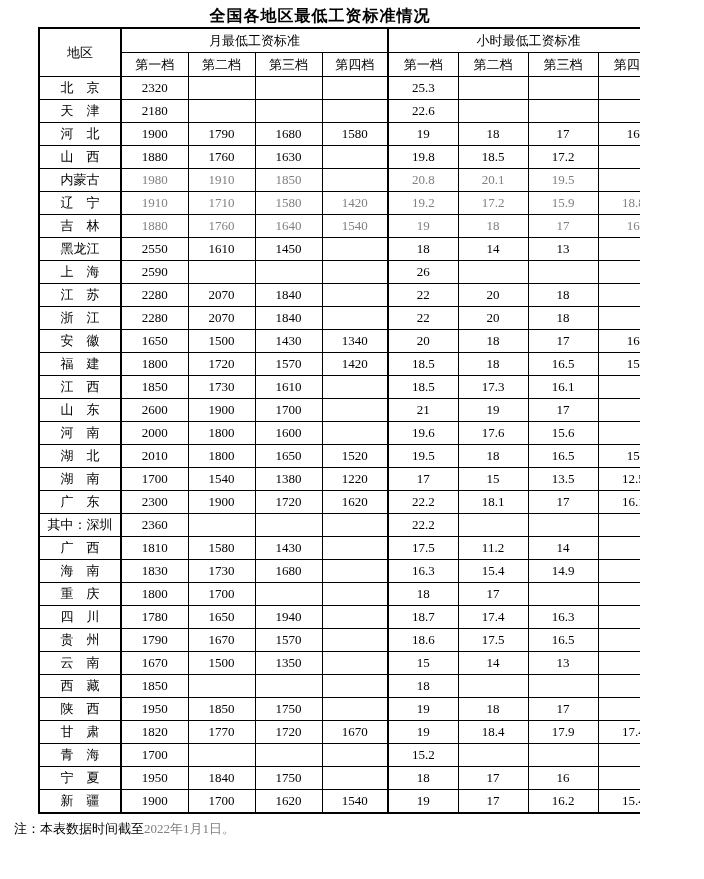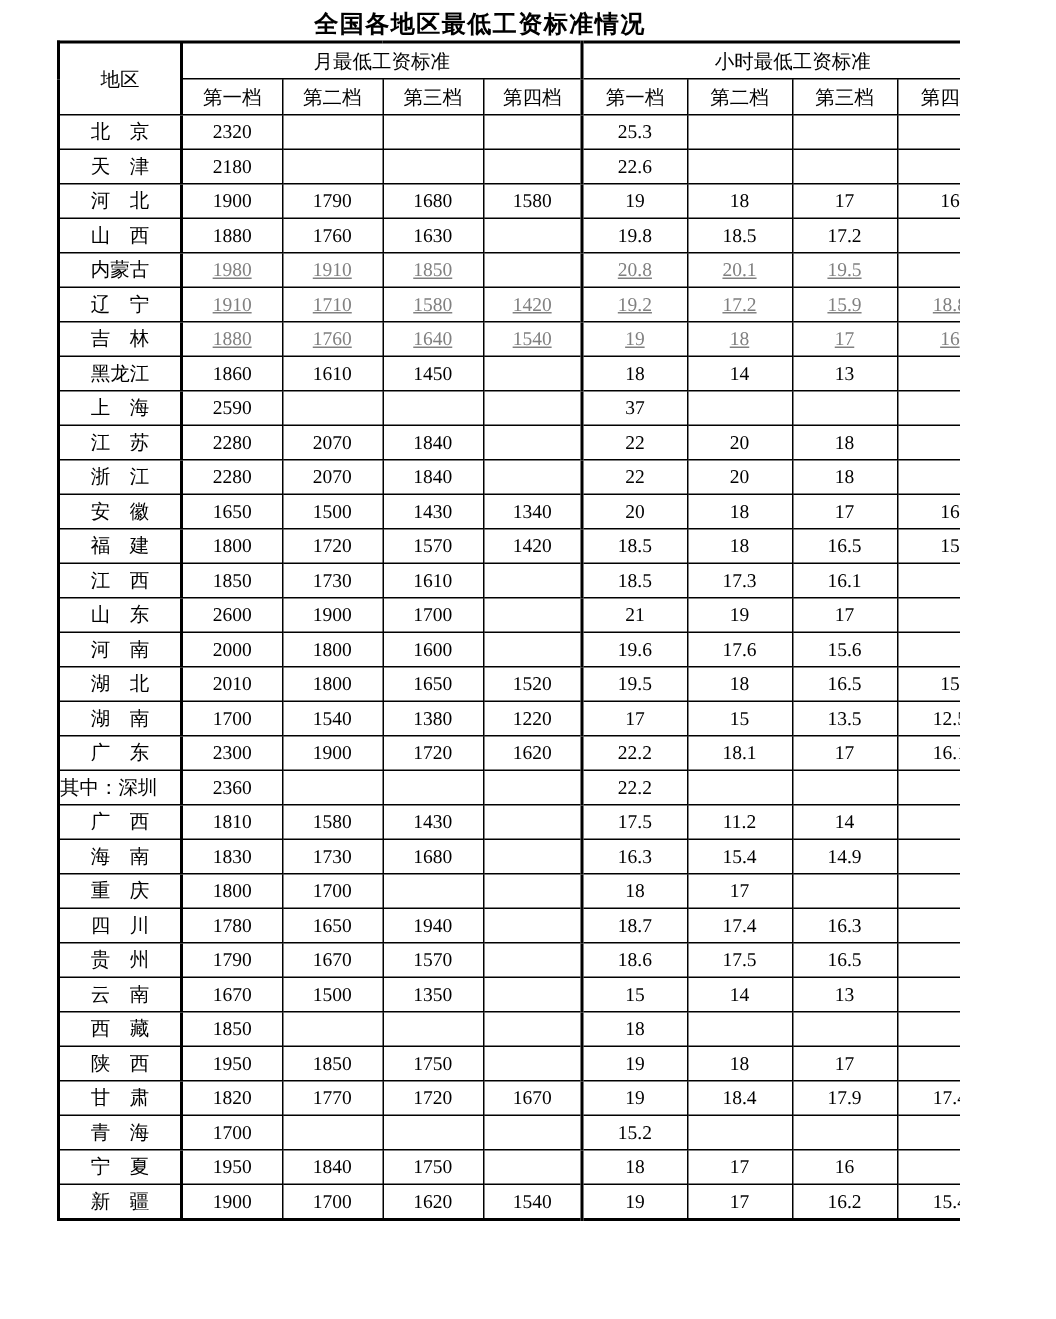--- a/index.html
+++ b/index.html
@@ -36,22 +36,22 @@
     text-align: center;
     vertical-align: middle;
     padding: 0;
     height: 22px;
     line-height: 22px;
     white-space: nowrap;
     overflow: hidden;
   }
   thead th { height: 23px; line-height: 23px; }
   .bold-right { border-right-width: 2px; }
-  td.special { text-align: left; }
-  .muted { color: var(--muted-color, #808080); text-decoration: underline; }
+  td.special { text-align: center; }
+  .muted { color: var(--muted-color, #808080); }
   .note {
     font-size: 13px;
     margin: 6px 0 0 14px;
   }
 </style>
 </head>
 <body>
 
 <div class="page">
 
@@ -160,36 +160,36 @@
           <td class="muted">1760</td>
           <td class="muted">1640</td>
           <td class="muted bold-right">1540</td>
           <td class="muted">19</td>
           <td class="muted">18</td>
           <td class="muted">17</td>
           <td class="muted">16</td>
         </tr>
         <tr>
           <td class="bold-right">黑龙江</td>
-          <td>1860</td>
+          <td>2550</td>
           <td>1610</td>
           <td>1450</td>
           <td class="bold-right"></td>
           <td>18</td>
           <td>14</td>
           <td>13</td>
           <td></td>
         </tr>
         <tr>
           <td class="bold-right">上　海</td>
           <td>2590</td>
           <td></td>
           <td></td>
           <td class="bold-right"></td>
-          <td>37</td>
+          <td>26</td>
           <td></td>
           <td></td>
           <td></td>
         </tr>
         <tr>
           <td class="bold-right">江　苏</td>
           <td>2280</td>
           <td>2070</td>
           <td>1840</td>
           <td class="bold-right"></td>
@@ -436,14 +436,17 @@
           <td>1620</td>
           <td class="bold-right">1540</td>
           <td>19</td>
           <td>17</td>
           <td>16.2</td>
           <td>15.4</td>
         </tr>
       </tbody>
   </table>
 
+  <div class="note">
+    <span>注：本表数据时间截至</span><span class="muted">2022年1月1日。</span>
+  </div>
 
 </div>
 
 </body></html>

